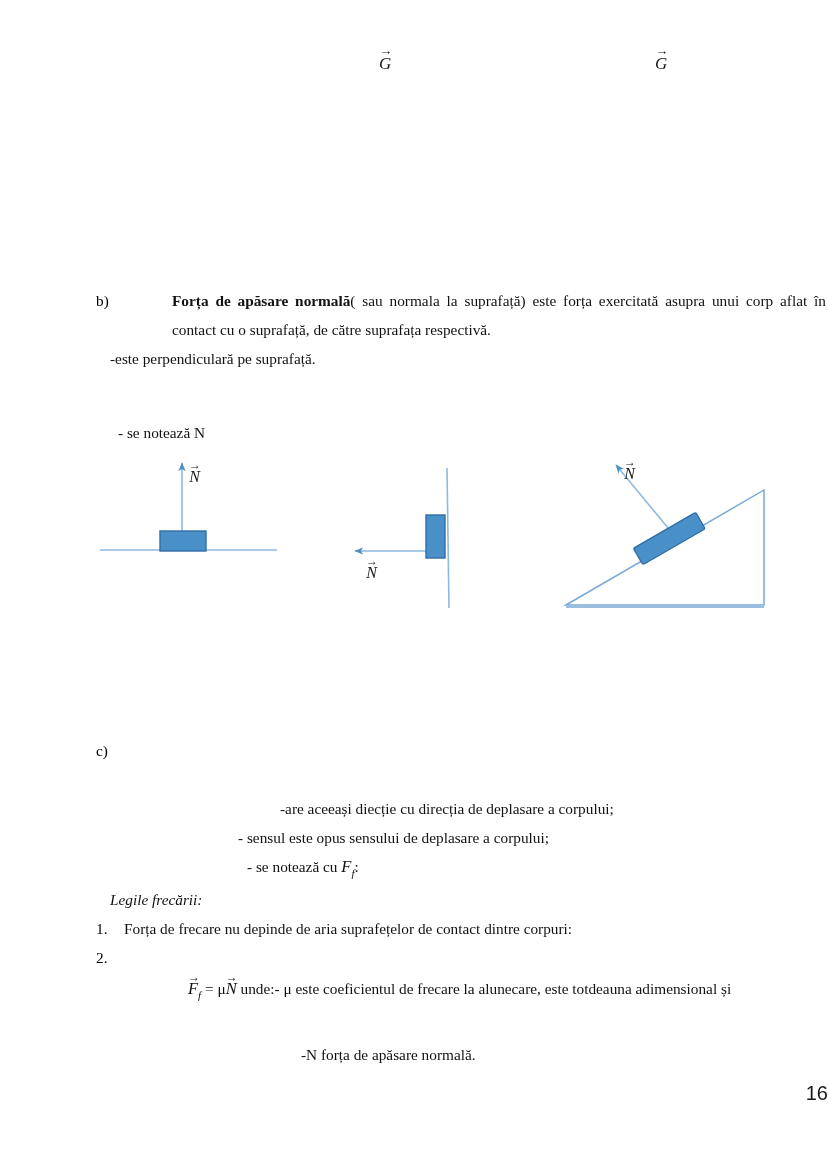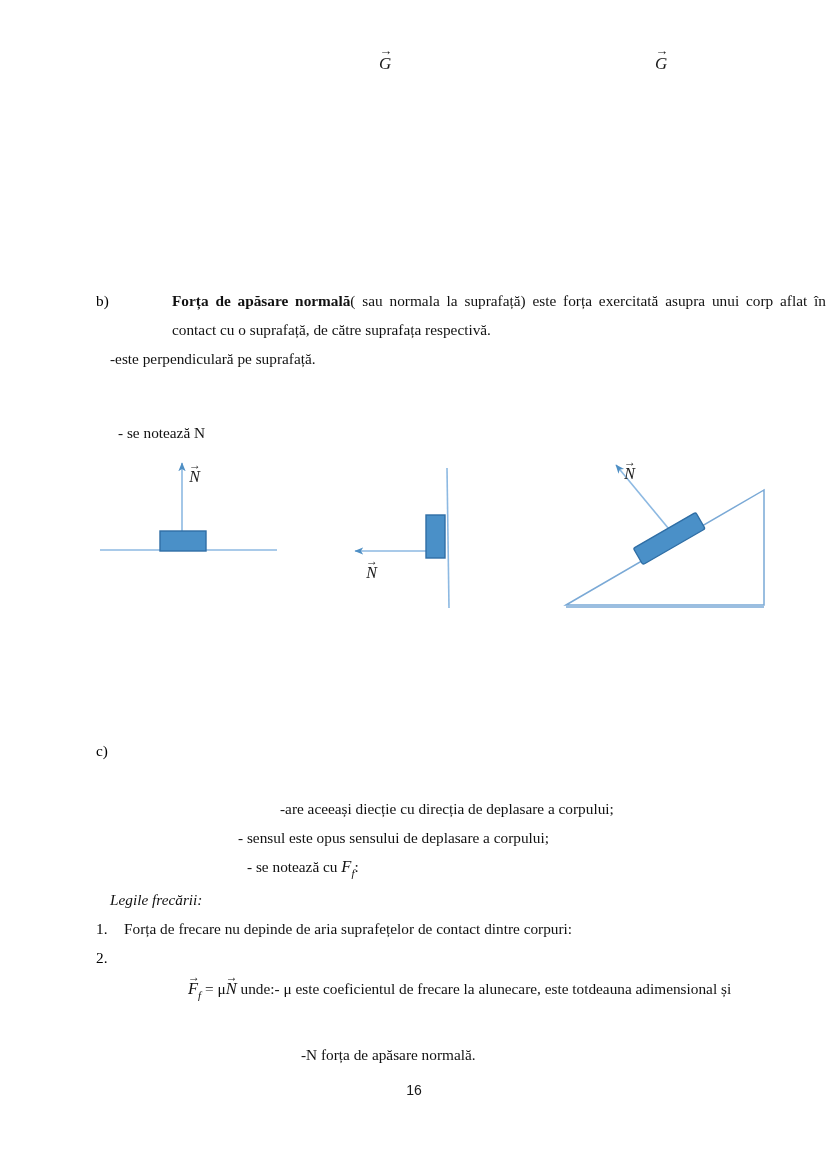--- a/index.html
+++ b/index.html
@@ -81,22 +81,22 @@
   #law2      { left: 124px; top: 943px; }
 
   #formula   { left: 140px; top: 974px; width: 640px; }
   #sub-line  { left: 48px;  top: 1011px; }
   #n-line    { left: 253px; top: 1040px; margin-left: 48px; }
 
   #page-num  {
     position: absolute;
     left: 0; right: 0;
     top: 1082px;
-    text-align: center;
-    font-size: 14px;
+    text-align: right;
+    font-size: 20px;
     font-family: "Liberation Sans", sans-serif;
     color: #1a1a1a;
   }
 
   
   .msub {
     font-size: 11px;
     vertical-align: -5px;
     font-style: italic;
   }

